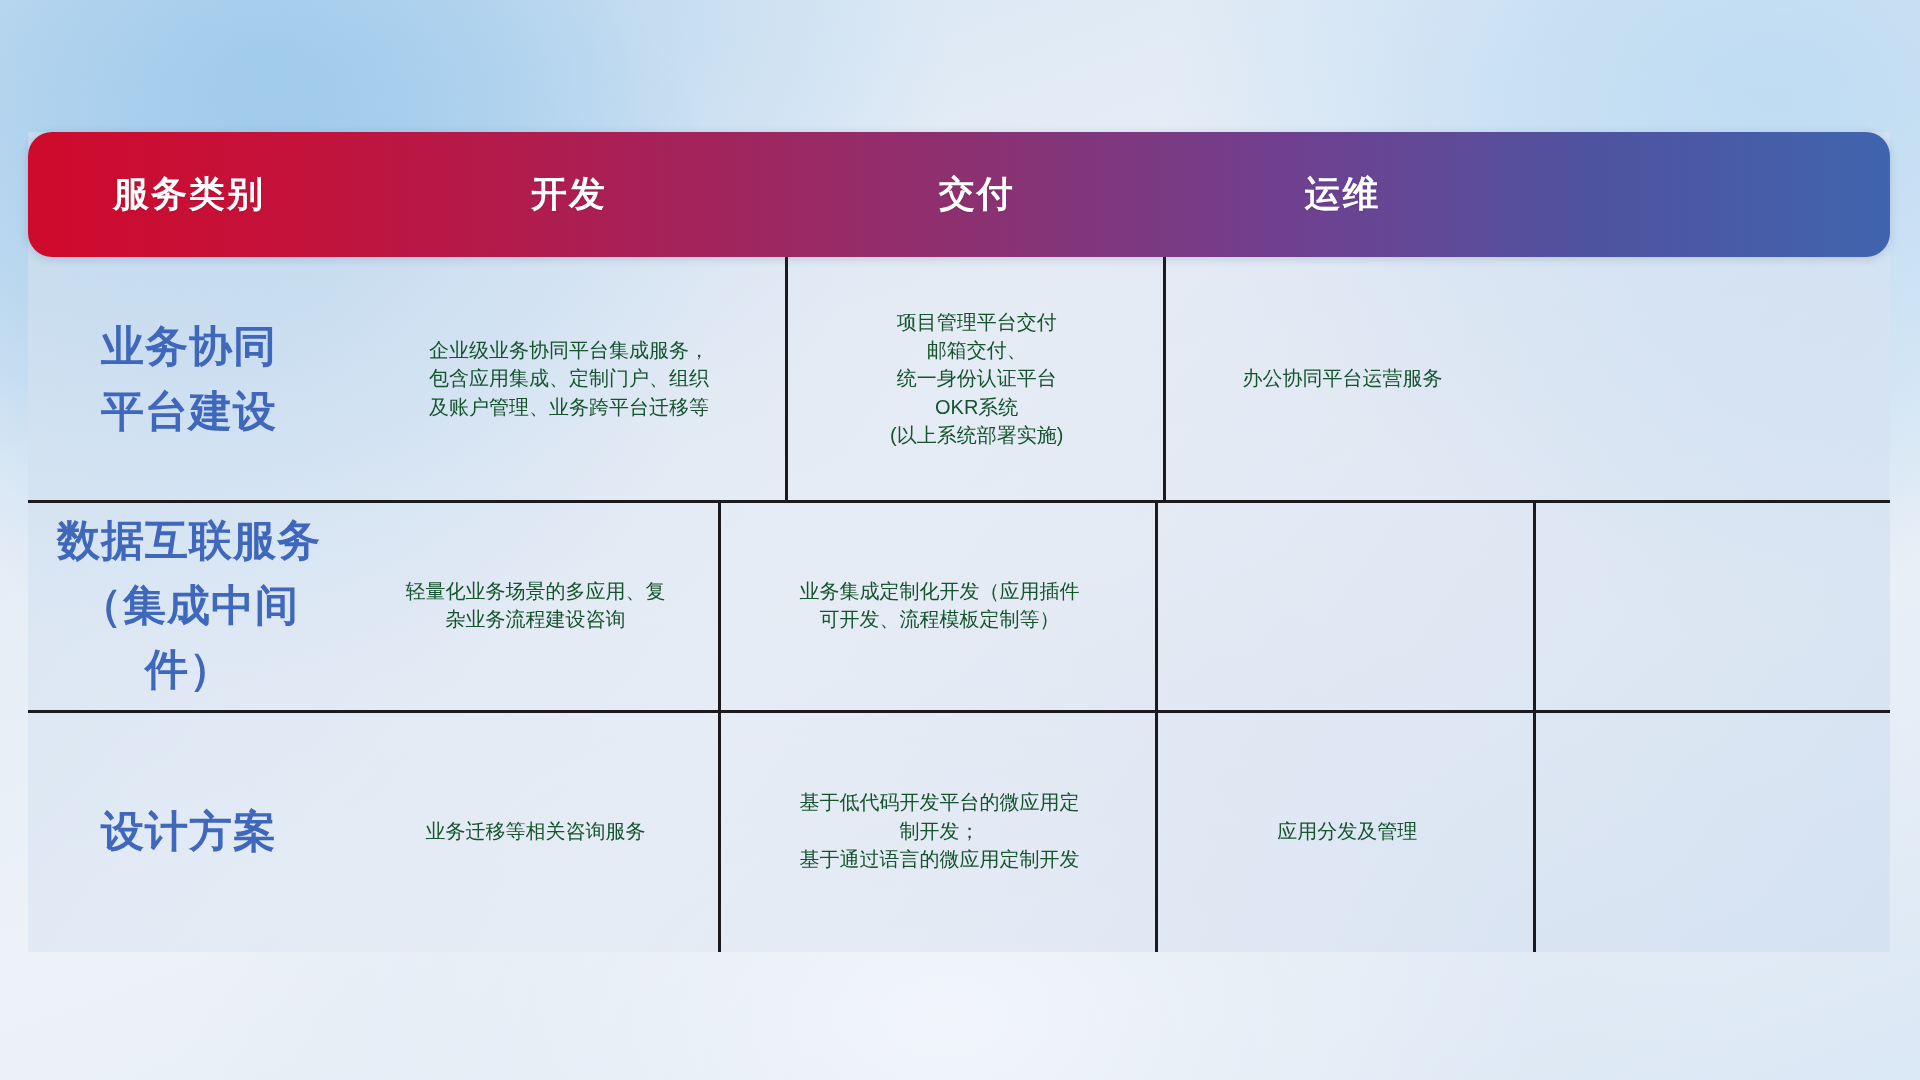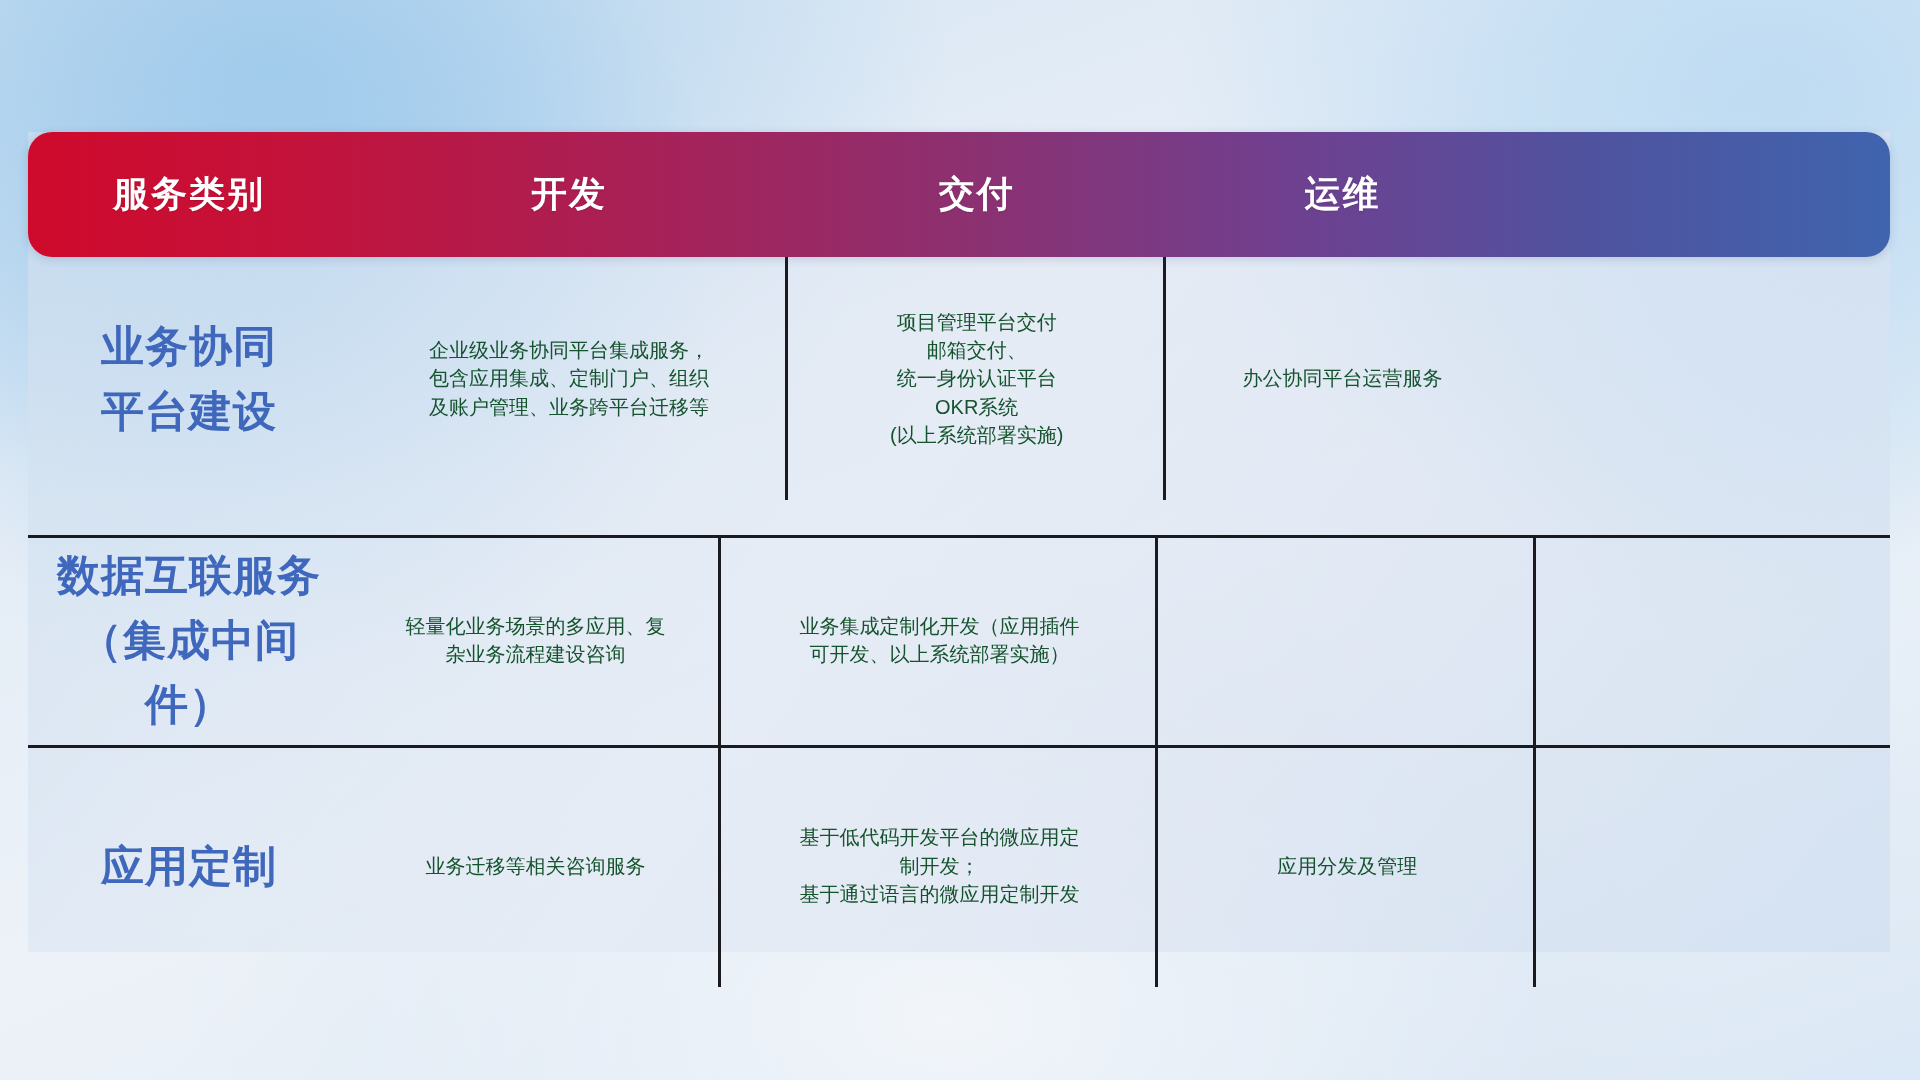--- a/index.html
+++ b/index.html
@@ -102,21 +102,21 @@
     width:100%; height:695px;
     z-index:2;
   }
 
   .row{
     display:flex;
     width:100%;
     position:relative;
   }
   .row-0{ height:243px; }
-  .row-1{ height:210px;margin-top:35px; }
+  .row-1{ height:210px; }
   .row-2{ height:242px; }
 
   .row + .row::before{
     content:"";
     position:absolute;
     left:0; top:0; right:0;
     height:3px;
     background:#1b1b1f;
   }
 
@@ -193,27 +193,27 @@
 (以上系统部署实施)</div>
       <div class="cell col-4">办公协同平台运营服务</div>
     </div>
 
     <div class="row row-1">
       <div class="cell label-cell col-0">数据互联服务
 （集成中间件）</div>
       <div class="cell sep col-1">轻量化业务场景的多应用、复
 杂业务流程建设咨询</div>
       <div class="cell sep col-2">业务集成定制化开发（应用插件
-可开发、以上系统部署实施）</div>
+可开发、流程模板定制等）</div>
       <div class="cell sep col-3 empty-cell"></div>
       <div class="cell col-4 empty-cell"></div>
     </div>
 
     <div class="row row-2">
-      <div class="cell label-cell col-0">应用定制</div>
+      <div class="cell label-cell col-0">设计方案</div>
       <div class="cell sep col-1">业务迁移等相关咨询服务</div>
       <div class="cell sep col-2">基于低代码开发平台的微应用定
 制开发；
 基于通过语言的微应用定制开发</div>
       <div class="cell sep col-3">应用分发及管理</div>
       <div class="cell col-4 empty-cell"></div>
     </div>
 
   </div>
 </div>

